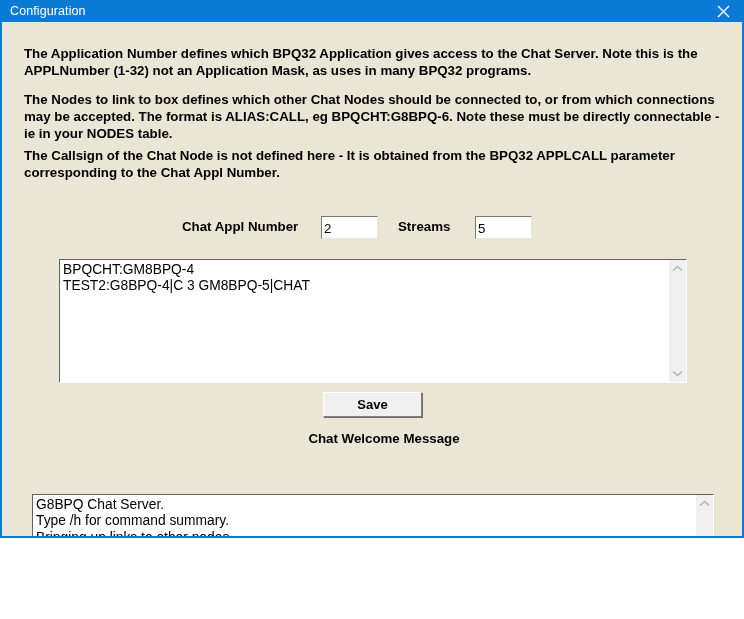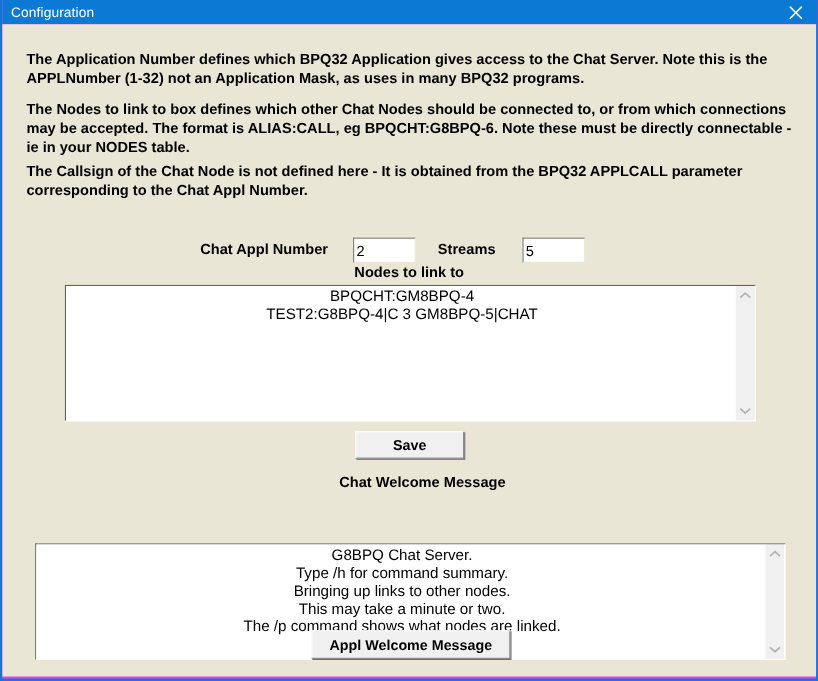--- a/index.html
+++ b/index.html
@@ -7,23 +7,23 @@
     padding: 0;
     background: #ffffff;
   }
   body {
     font-family: "Liberation Sans", sans-serif;
   }
 
   #window {
     position: relative;
     width: 744px;
-    height: 619px;
-    box-sizing: border-box;
-    background: #d946ef;
+    height: 538px;
+    box-sizing: border-box;
+    background: #84cc16;
     border: 2px solid #0b7ad4;
     border-top: none;
     overflow: hidden;
   }
 
   
   #titlebar {
     position: absolute;
     left: 0; top: 0;
     width: 744px;
@@ -130,21 +130,20 @@
     line-height: 16.3px;
     color: #000000;
     background: #ffffff;
     border: none;
     outline: none;
     resize: none;
     padding: 2px 0 0 3px;
     margin: 0;
     overflow: hidden;
     white-space: pre;
-    text-align: center;
   }
 
   .vscroll {
     flex: 0 0 17px;
     width: 17px;
     background: #f0f0f0;
     position: relative;
     border-left: 1px solid #ffffff;
     cursor: default;
   }
@@ -201,21 +200,20 @@
     <div class="para" id="para1">The Application Number defines which BPQ32 Application gives access to the Chat Server. Note this is the APPLNumber (1-32) not an Application Mask, as uses in many BPQ32 programs.</div>
     <div class="para" id="para2">The Nodes to link to box defines which other Chat Nodes should be connected to, or from which connections may be accepted. The format is ALIAS:CALL, eg BPQCHT:G8BPQ-6. Note these must be directly connectable - ie in your NODES table.</div>
     <div class="para" id="para3">The Callsign of the Chat Node is not defined here - It is obtained from the BPQ32 APPLCALL parameter corresponding to the Chat Appl Number.</div>
 
     <div class="fieldlabel" id="label-chat-appl">Chat Appl Number</div>
     <input class="textinput" id="input-chat-appl" type="text" value="2" style="">
 
     <div class="fieldlabel" id="label-streams">Streams</div>
     <input class="textinput" id="input-streams" type="text" value="5" style="">
 
-    <div class="grouplabel" id="label-nodes">Nodes to link to</div>
 
     <div class="multiline-wrap" id="box-nodes">
       <textarea class="multiline-text" spellcheck="false" style="">BPQCHT:GM8BPQ-4
 TEST2:G8BPQ-4|C 3 GM8BPQ-5|CHAT</textarea>
       <div class="vscroll">
         <div class="arrow up">
           <svg width="11" height="7" viewBox="0 0 11 7" aria-hidden="true">
             <path d="M1 5.5 L5.5 1.5 L10 5.5" stroke="#b3b3b3" stroke-width="1.6" fill="none"></path>
           </svg>
         </div>

